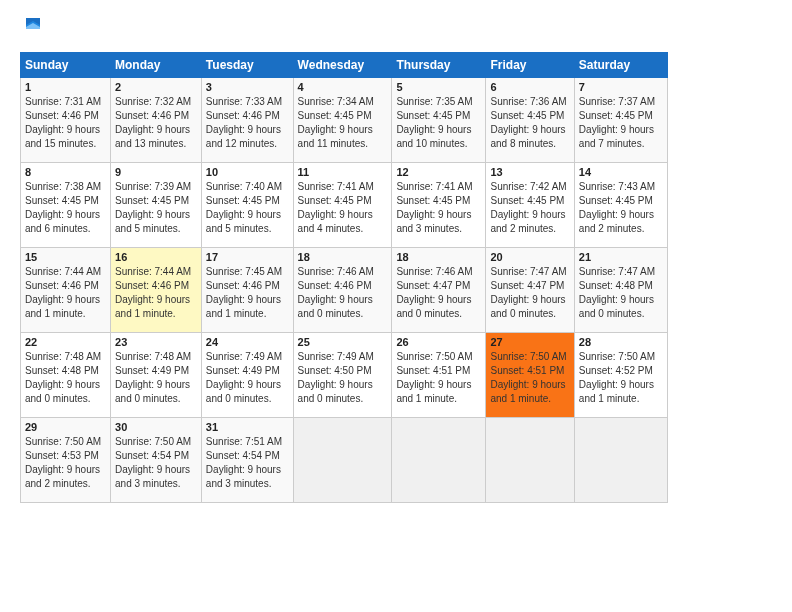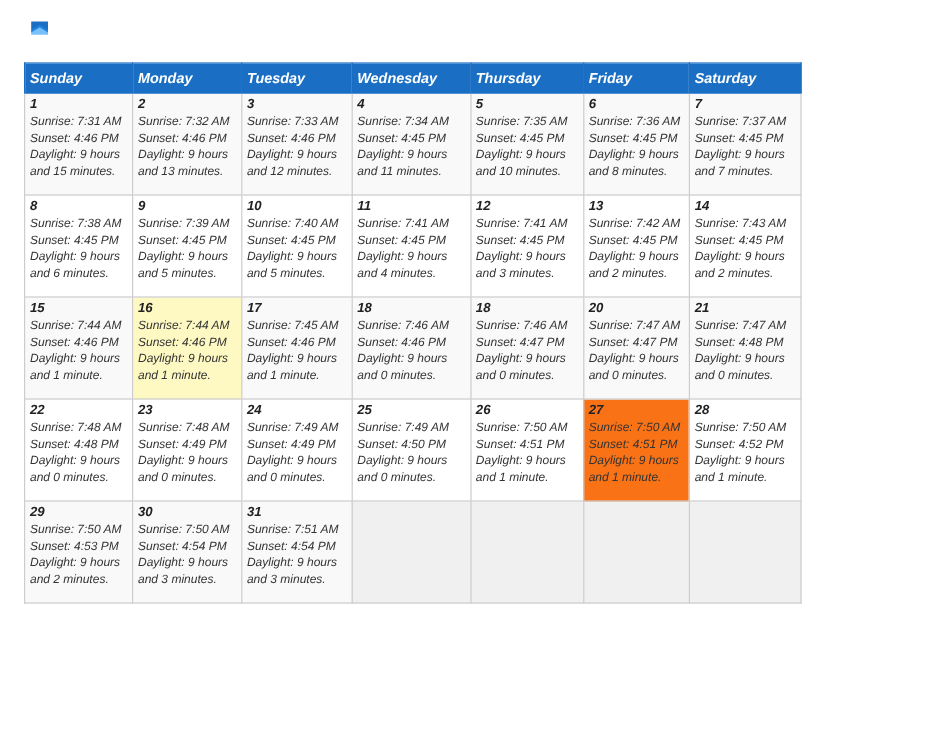--- a/index.html
+++ b/index.html
@@ -8,21 +8,20 @@
       background: #fff;
       width: 792px;
       height: 612px;
       overflow: hidden;
     }
     .page {
       width: 688px;
       min-height: 612px;
       padding: 15px 20px 10px 20px;
       background: #fff;
-      font-style: italic;
     }
     .header {
       display: flex;
       justify-content: space-between;
       align-items: flex-start;
       margin-bottom: 10px;
     }
     .logo {
       display: flex;
       align-items: center;

